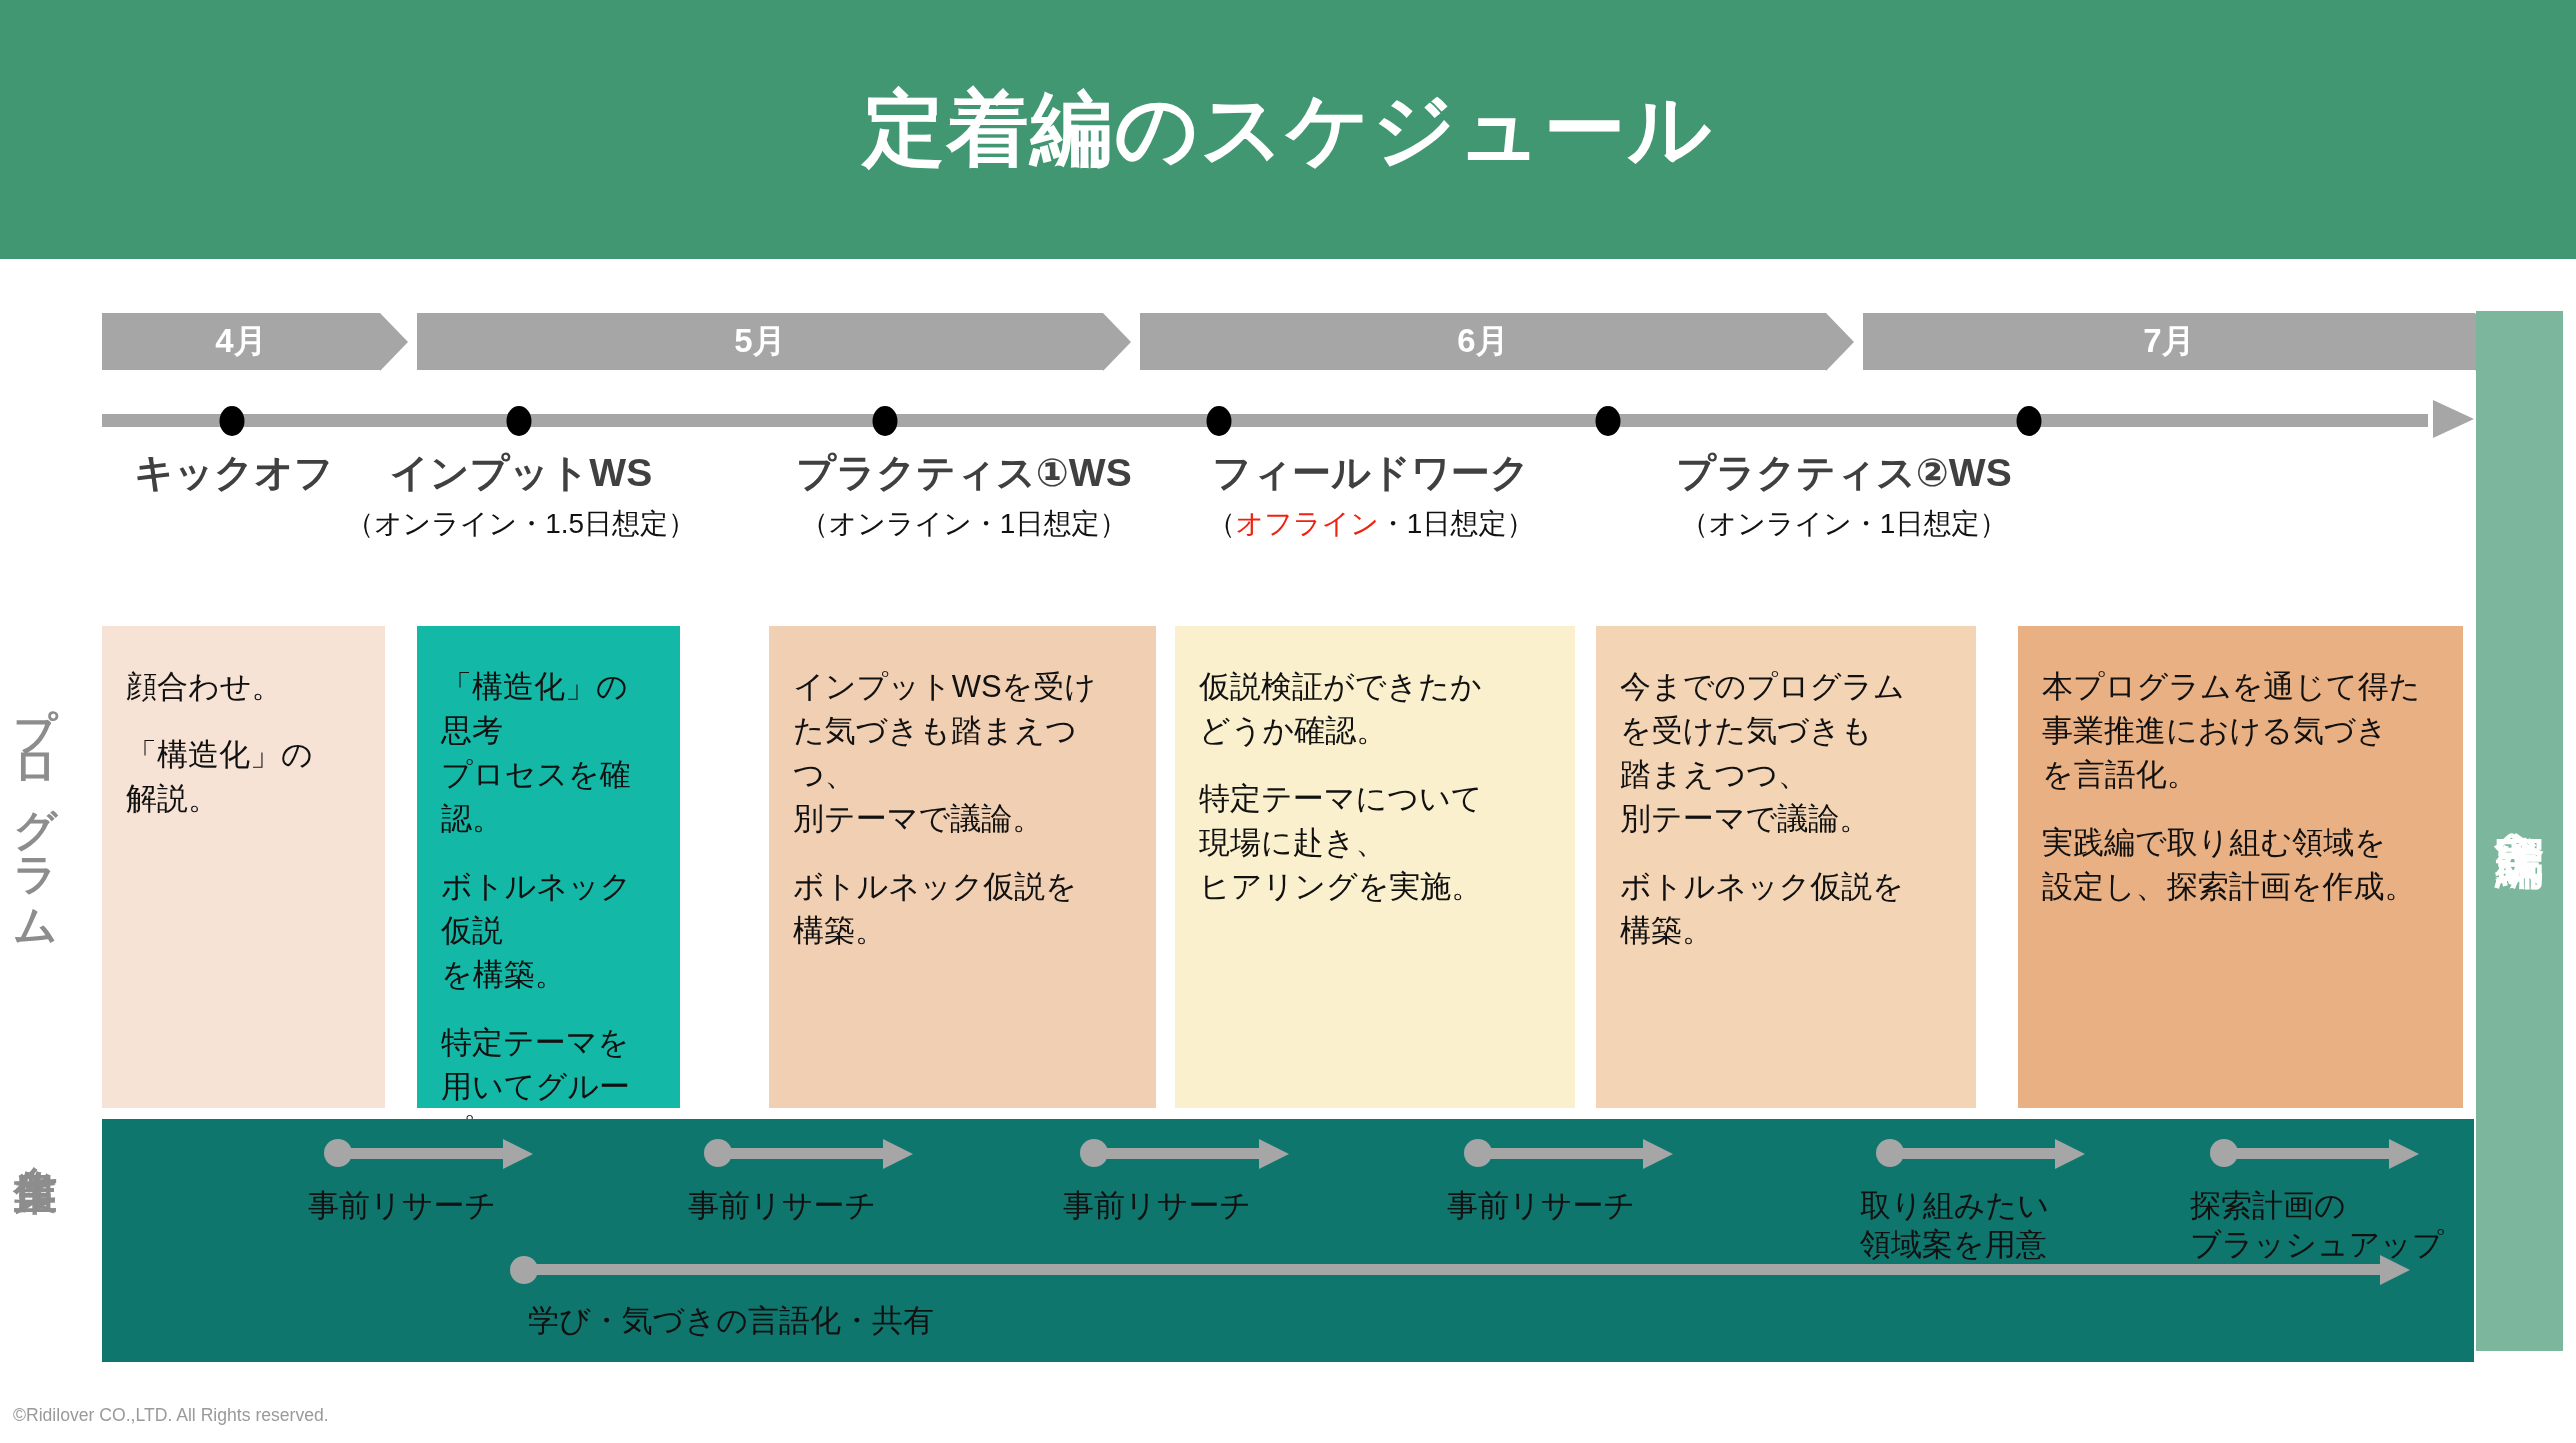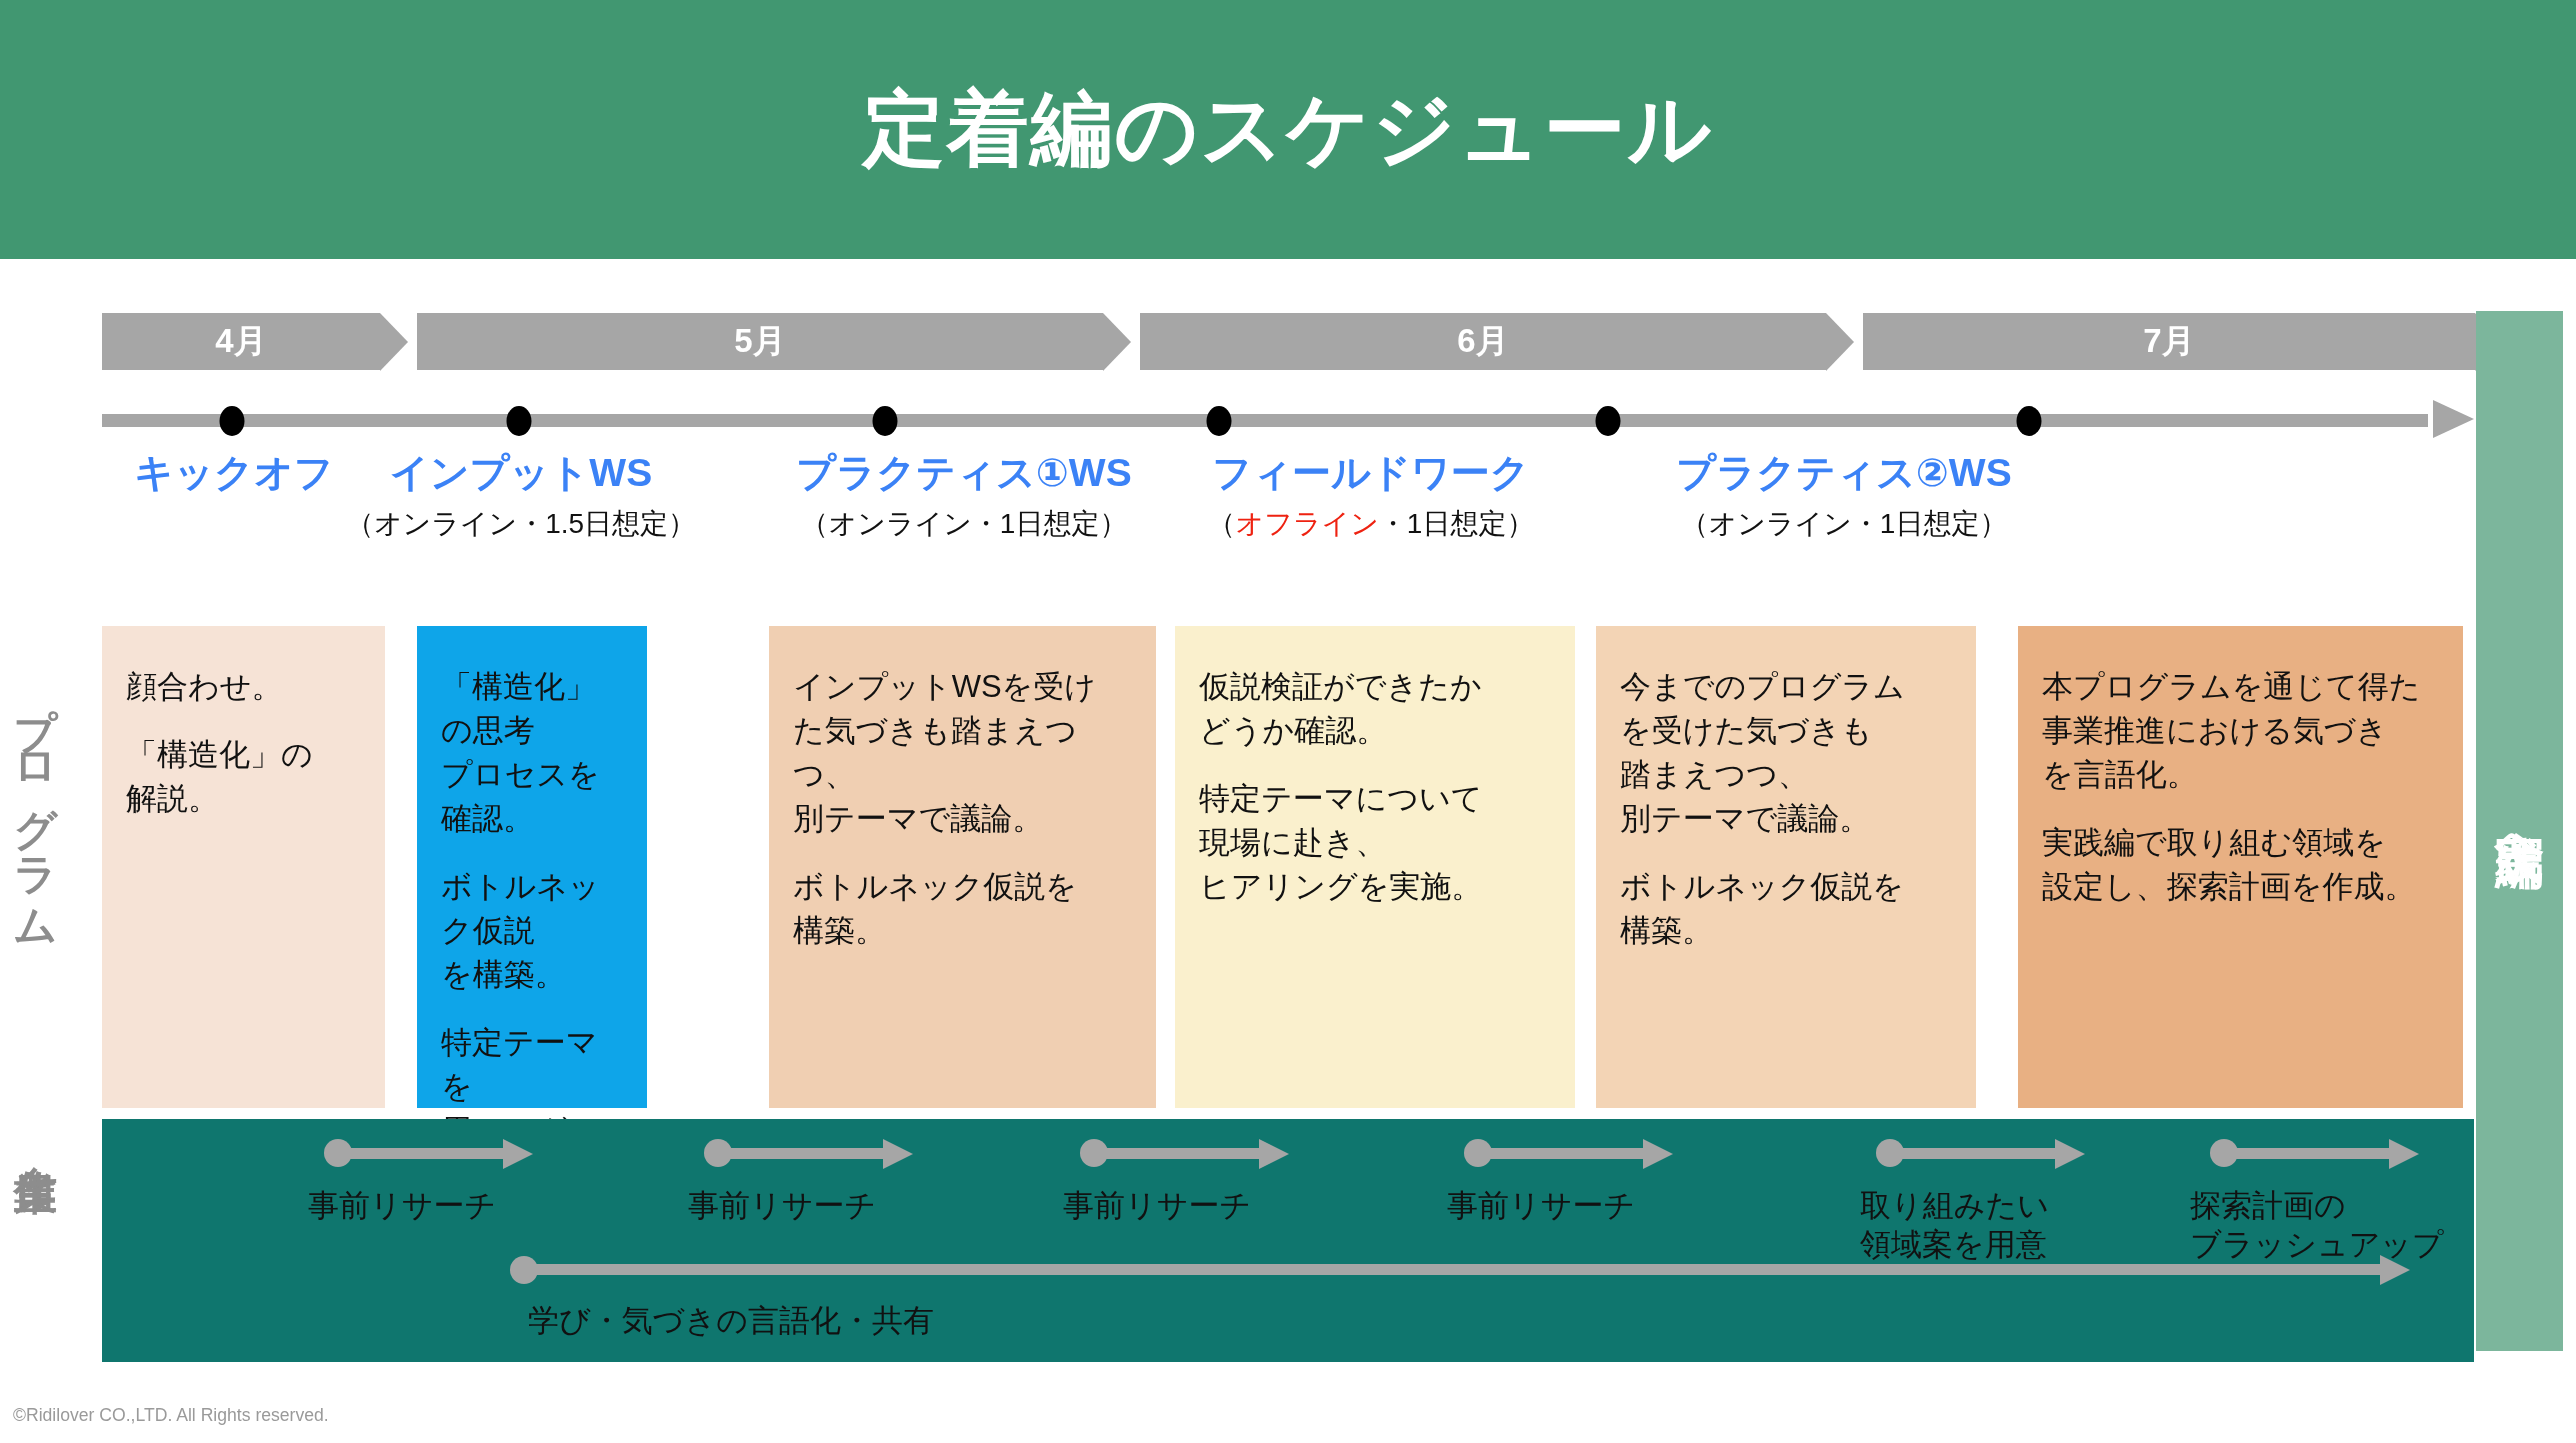--- a/index.html
+++ b/index.html
@@ -66,21 +66,21 @@
   }
 
   
   .milestones { position: absolute; left: 0; top: 450px; width: 2576px; height: 139px; }
   .ms {
     position: absolute; top: 0;
     text-align: center;
     transform: translateX(-50%);
   }
   .ms-name {
-    font-size: 39px; font-weight: bold; color: #3b82f6;
+    font-size: 39px; font-weight: bold; color: #404040;
     line-height: 1.18; white-space: pre-line;
   }
   .ms-sub {
     margin-top: 9.3px;
     font-size: 28px; color: #111; white-space: nowrap;
   }
   .ms-sub .off { color: #ee2211; }
 
   
   .cards { position: absolute; left: 0; top: 626px; width: 2576px; height: 482px; }
@@ -211,21 +211,21 @@
         <div class="ms-sub">（オンライン・1日想定）</div>
       </div>
     </div>
 
   <div class="cards">
       <div class="card" style="left: 102px; width: 283px; background: rgb(246, 227, 214);">
         <p>顔合わせ。</p>
         <p>「構造化」の
 解説。</p>
       </div>
-      <div class="card" style="left: 417px; width: 230px; background: #0ea5e9;">
+      <div class="card" style="left: 417px; width: 263px; background: #14b8a6;">
         <p>「構造化」の思考
 プロセスを確認。</p>
         <p>ボトルネック仮説
 を構築。</p>
         <p>特定テーマを
 用いてグループ
 で議論。</p>
       </div>
       <div class="card" style="left: 769px; width: 387px; background: rgb(240, 207, 178);">
         <p>インプットWSを受け

